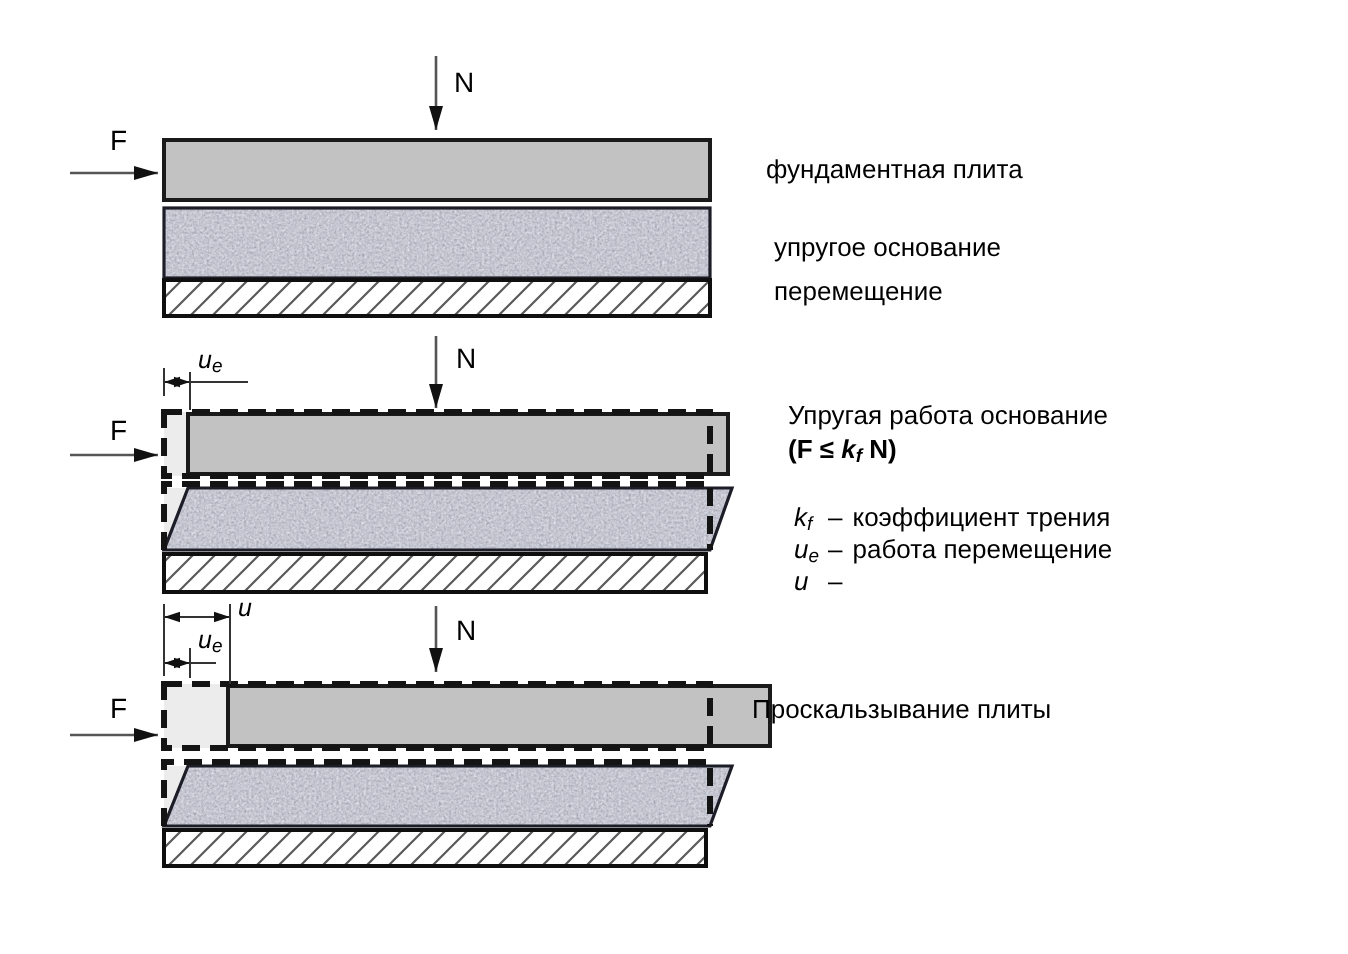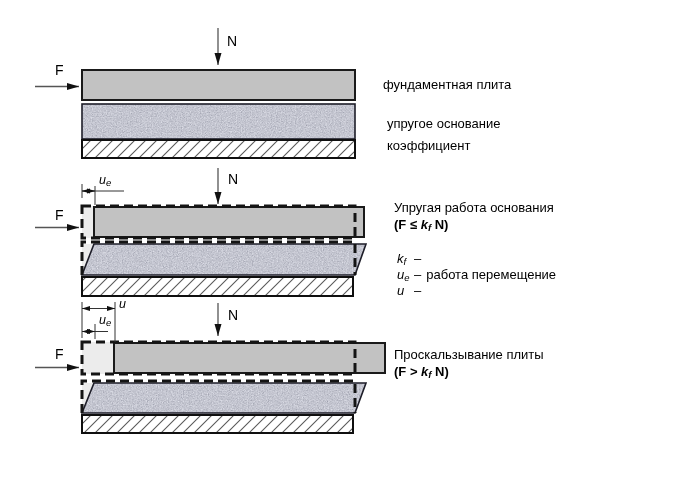--- a/index.html
+++ b/index.html
@@ -101,50 +101,50 @@
       <line x1="95" y1="324" x2="95" y2="339" stroke="#333" stroke-width="1"></line>
       <line x1="82" y1="331.5" x2="108" y2="331.5" stroke="#333" stroke-width="1"></line>
       <line x1="82" y1="331.5" x2="95" y2="331.5" stroke="#333" stroke-width="1" marker-start="url(#arrS)" marker-end="url(#arrS)"></line>
     </g>
   </svg>
 
   <span class="lbl sym" style="left:227px;top:34px;">N</span>
   <span class="lbl sym" style="left:55px;top:63px;">F</span>
   <span class="lbl" style="left:383px;top:77px;">фундаментная плита</span>
   <span class="lbl" style="left:387px;top:116px;">упругое основание</span>
-  <span class="lbl" style="left:387px;top:138px;">коэффициент</span>
+  <span class="lbl" style="left:387px;top:138px;">перемещение</span>
 
   <span class="lbl dimlbl" style="left:99px;top:174px;"><span class="it">u</span><sub>e</sub></span>
   <span class="lbl sym" style="left:228px;top:172px;">N</span>
   <span class="lbl sym" style="left:55px;top:208px;">F</span>
 
   <div class="caption" style="left:394px;top:200px;">
-    <div>Упругая работа основания</div>
+    <div>Упругая работа основание</div>
     <div class="formula"><span>(F ≤ </span><span class="it">k</span><sub>f</sub><span> N)</span></div>
   </div>
 
   <div class="legend">
     <div class="legend-row">
       <span class="legend-sym"><span>k</span><sub>f</sub></span>
       <span class="legend-dash">–</span>
+      <span>коэффициент трения</span>
     </div>
     <div class="legend-row">
       <span class="legend-sym"><span>u</span><sub>e</sub></span>
       <span class="legend-dash">–</span>
       <span>работа перемещение</span>
     </div>
     <div class="legend-row">
       <span class="legend-sym"><span>u</span><sub></sub></span>
       <span class="legend-dash">–</span>
     </div>
   </div>
 
   <span class="lbl dimlbl" style="left:119px;top:298px;"><span class="it">u</span></span>
   <span class="lbl dimlbl" style="left:99px;top:314px;"><span class="it">u</span><sub>e</sub></span>
   <span class="lbl sym" style="left:228px;top:308px;">N</span>
   <span class="lbl sym" style="left:55px;top:347px;">F</span>
 
-  <div class="caption" style="left:394px;top:347px;">
+  <div class="caption" style="left:376px;top:347px;">
     <div>Проскальзывание плиты</div>
-    <div class="formula"><span>(F &gt; </span><span class="it">k</span><sub>f</sub><span> N)</span></div>
   </div>
 
 </div>
 
 </body></html>

